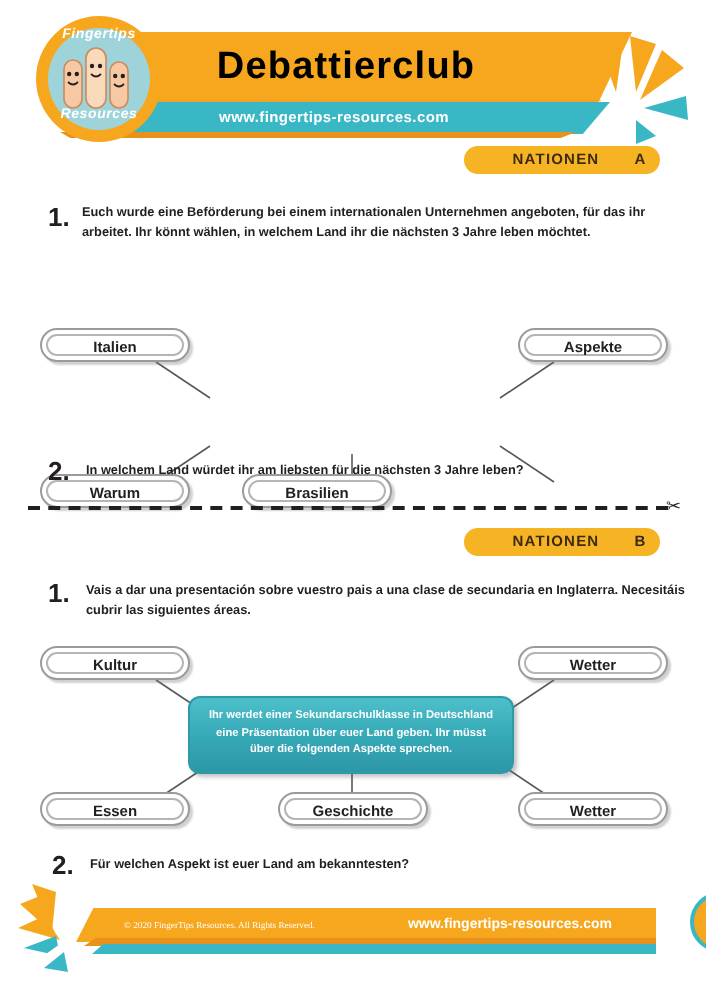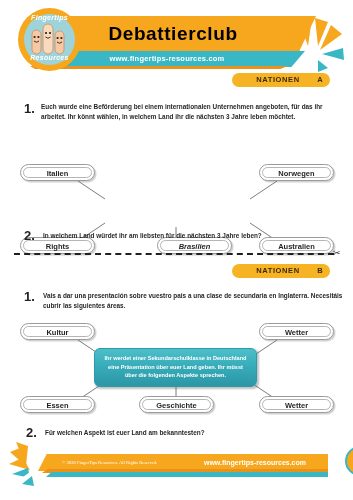--- a/index.html
+++ b/index.html
@@ -335,32 +335,29 @@
     <line x1="277" y1="20" x2="250" y2="38" stroke="#58595b" stroke-width="0.8"></line>
     <line x1="105" y1="62" x2="78" y2="80" stroke="#58595b" stroke-width="0.8"></line>
     <line x1="176" y1="66" x2="176" y2="80" stroke="#58595b" stroke-width="0.8"></line>
     <line x1="250" y1="62" x2="277" y2="80" stroke="#58595b" stroke-width="0.8"></line>
   </svg>
 
   <div class="node" style="left:20px; top:3px; width:75px;">
     <div class="node-inner">Italien</div>
   </div>
   <div class="node" style="left:259px; top:3px; width:75px;">
-    <div class="node-inner">Norwegen</div>
+    <div class="node-inner">Aspekte</div>
   </div>
 
 
   <div class="node" style="left:20px; top:76px; width:75px;">
-    <div class="node-inner">Rights</div>
-  </div>
-  <div class="node" style="left:157px; top:76px; width:75px;font-style:italic;">
+    <div class="node-inner">Warum</div>
+  </div>
+  <div class="node" style="left:121px; top:76px; width:75px;">
     <div class="node-inner">Brasilien</div>
-  </div>
-  <div class="node" style="left:259px; top:76px; width:75px;">
-    <div class="node-inner">Australien</div>
   </div>
 </div>
 
 <div class="q-num" style="left:24px; top:228px;">2.</div>
 <div class="q-text" style="left:43px; top:231px; width:300px;">In welchem Land würdet ihr am liebsten für die nächsten 3 Jahre leben?</div>
 
 <div class="cutline" style="top:253px;"></div>
 <div class="scissors" style="left:333px; top:248px;">✂</div>
 
 <div class="badge-row" style="left:232px; top:264px;">

